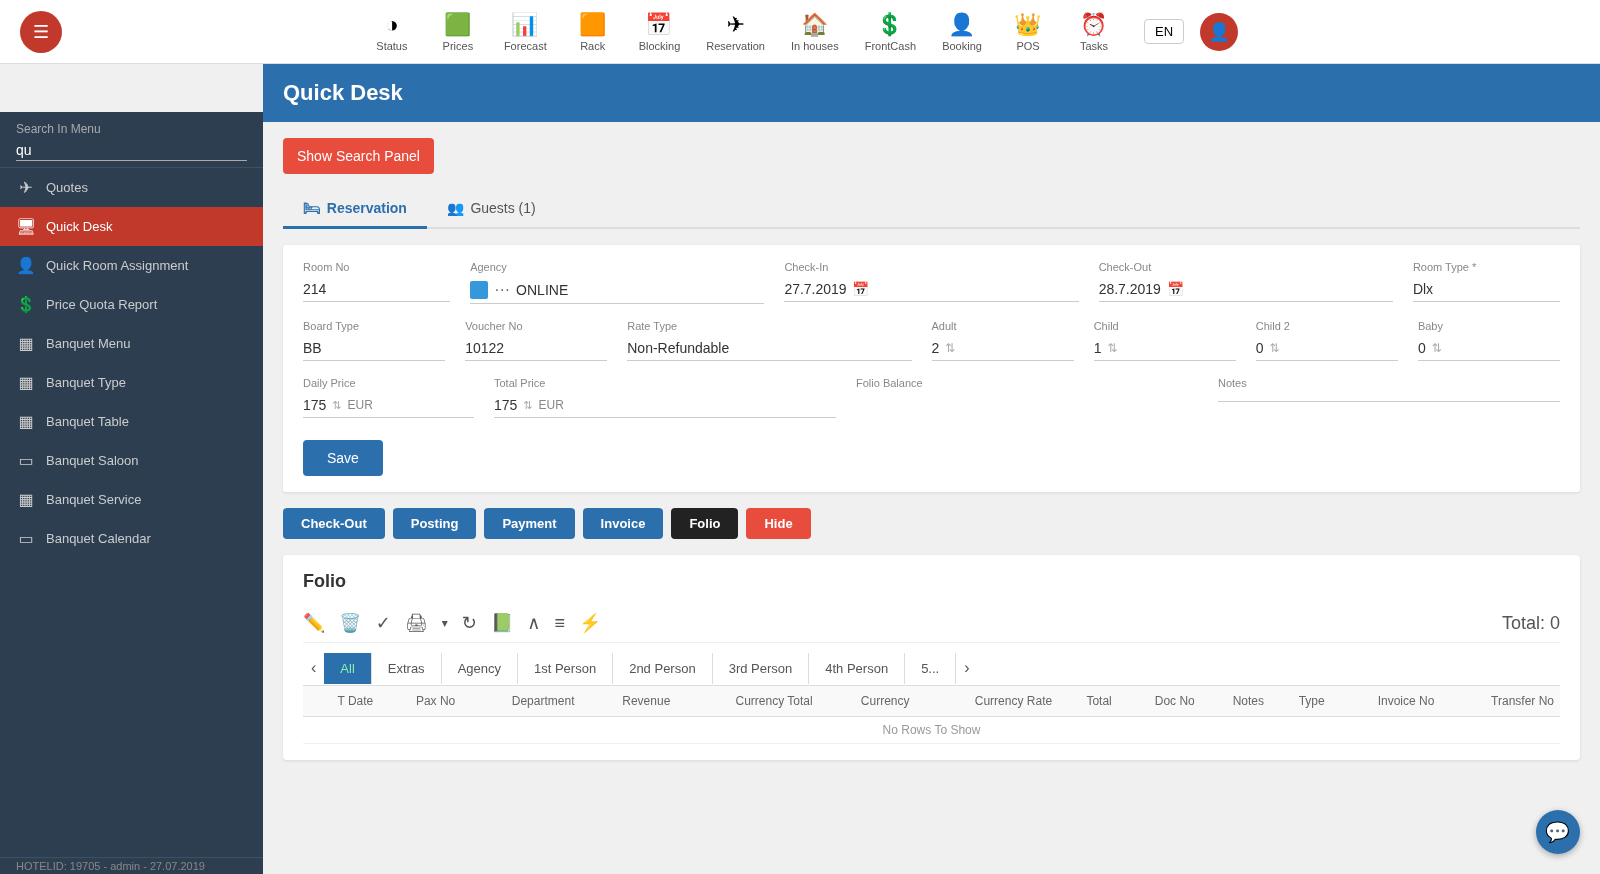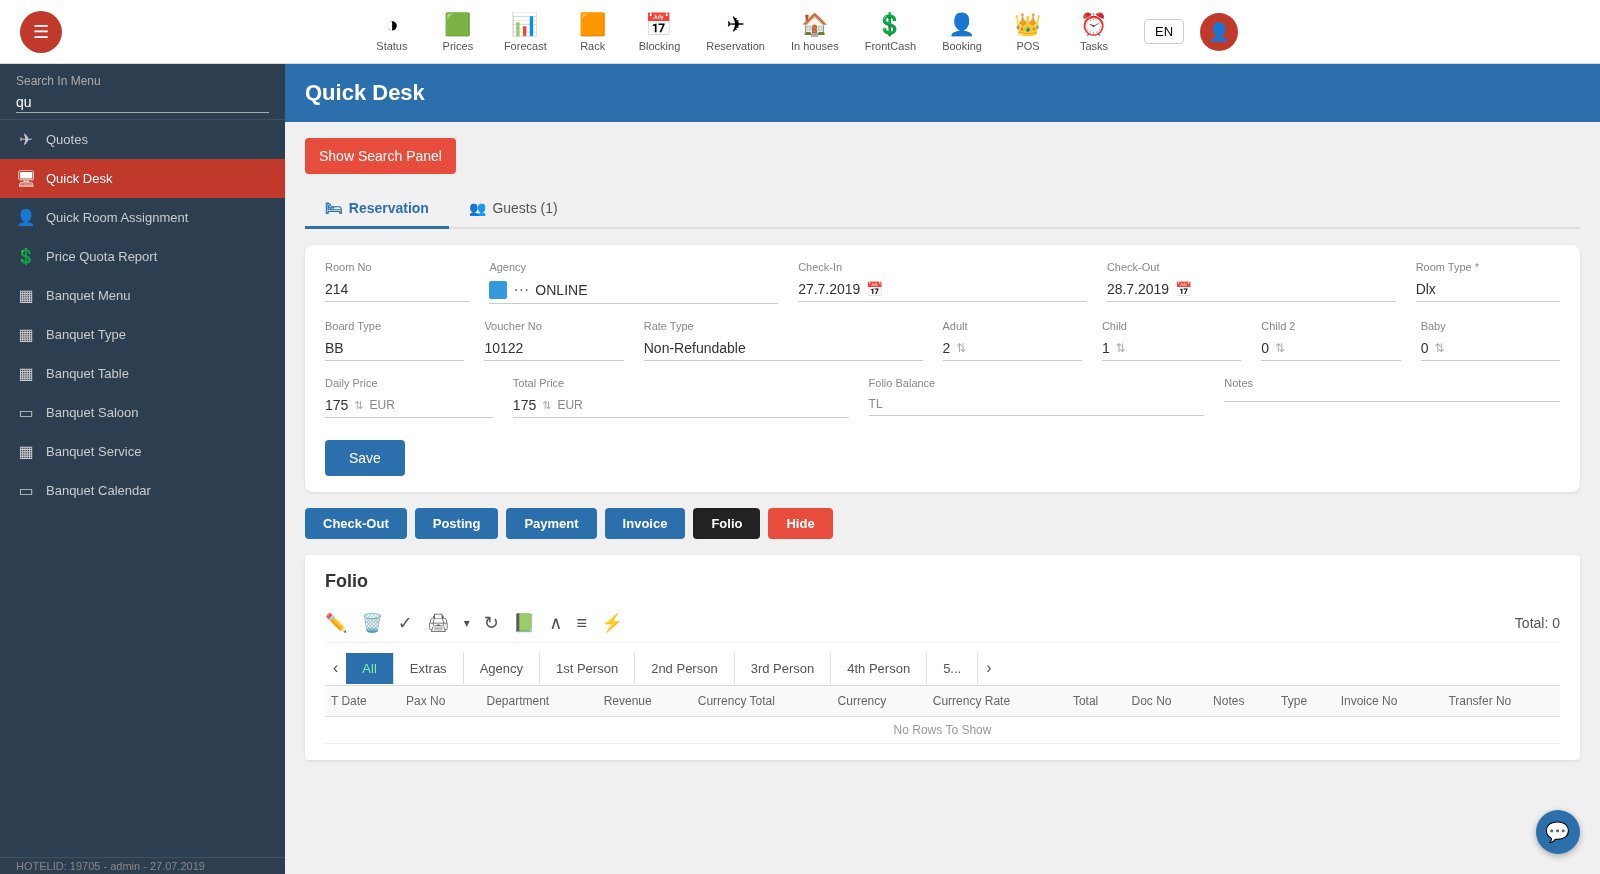--- a/index.html
+++ b/index.html
@@ -67,27 +67,28 @@
 
     
     .main-layout {
       display: flex;
       flex: 1;
       overflow: hidden;
     }
 
     
     .sidebar {
-      width: 285px;
+      width: 263px;
       background: #2c3e50;
       color: #ccc;
       display: flex;
       flex-direction: column;
       overflow-y: auto;
       flex-shrink: 0;
+      margin-top: 48px;
     }
     .sidebar-search {
       padding: 10px 16px 6px;
       border-bottom: 1px solid #3d5166;
     }
     .sidebar-search label { font-size: 12px; color: #aaa; display: block; margin-bottom: 4px; }
     .sidebar-search input {
       background: transparent;
       border: none;
       border-bottom: 1px solid #aaa;
@@ -154,21 +155,21 @@
       align-items: center;
       gap: 6px;
       font-size: 14px;
       color: #555;
       border-bottom: 3px solid transparent;
       margin-bottom: -2px;
     }
     .tab.active { color: #2c6fad; border-bottom-color: #2c6fad; font-weight: bold; }
 
     
-    .form-panel { background: #fff; border-radius: 8px; padding: 16px 20px; margin-bottom: 16px; box-shadow: 0 1px 3px rgba(0,0,0,0.1); }
+    .form-panel { background: #fff; border-radius: 3px; padding: 16px 20px; margin-bottom: 16px; box-shadow: 0 1px 3px rgba(0,0,0,0.1); }
     .form-row { display: flex; gap: 20px; margin-bottom: 16px; flex-wrap: wrap; }
     .form-field { display: flex; flex-direction: column; flex: 1; min-width: 100px; }
     .form-field label { font-size: 11px; color: #888; margin-bottom: 4px; }
     .form-field .field-value {
       border-bottom: 1px solid #ccc;
       padding: 4px 0;
       font-size: 14px;
       color: #333;
       display: flex;
       align-items: center;
@@ -207,38 +208,38 @@
     .folio-title { font-size: 18px; font-weight: bold; color: #333; margin-bottom: 12px; }
     .folio-toolbar {
       display: flex;
       align-items: center;
       gap: 14px;
       padding: 8px 0;
       border-bottom: 1px solid #eee;
       margin-bottom: 8px;
     }
     .folio-toolbar .tool-icon { font-size: 18px; cursor: pointer; color: #555; }
-    .folio-toolbar .total-label { margin-left: auto; font-size: 14px; color: #555; }
+    .folio-toolbar .total-label { margin-left: auto; font-size: 18px; color: #555; }
 
     
     .folio-tabs { display: flex; align-items: center; border-bottom: 1px solid #ddd; }
     .folio-tab {
       padding: 8px 16px;
       cursor: pointer;
       font-size: 13px;
       color: #555;
       border-right: 1px solid #ddd;
     }
     .folio-tab.active { background: #2c6fad; color: #86efac; }
     .folio-nav { font-size: 16px; cursor: pointer; padding: 8px; color: #555; }
 
     
     .folio-table { width: 100%; border-collapse: collapse; margin-top: 0; font-size: 12px; }
     .folio-table th {
-      text-align: left;
+      text-align: right;
       padding: 8px 6px;
       background: #f9f9f9;
       border-bottom: 1px solid #ddd;
       color: #666;
       font-weight: normal;
       white-space: nowrap;
     }
     .folio-table td { padding: 6px; border-bottom: 1px solid #f0f0f0; }
     .no-rows { text-align: center; color: #999; padding: 30px; }
 
@@ -481,23 +482,20 @@
           <div class="form-field" style="flex: 2;">
             <label>Total Price</label>
             <div class="field-value">
               <span>175</span>
               <span style="color:#aaa; font-size:11px; cursor:pointer;">⇅</span>
               <span style="color:#888; font-size:12px;">EUR</span>
             </div>
           </div>
           <div class="form-field" style="flex: 2;">
             <label>Folio Balance</label>
-            <div class="field-value">
-              <span style="color:#888; font-size:12px;">TL</span>
-            </div>
           </div>
           <div class="form-field" style="flex: 2;">
             <label>Notes</label>
             <div class="field-value"></div>
           </div>
         </div>
 
         <button class="save-btn">Save</button>
       </div>
 

